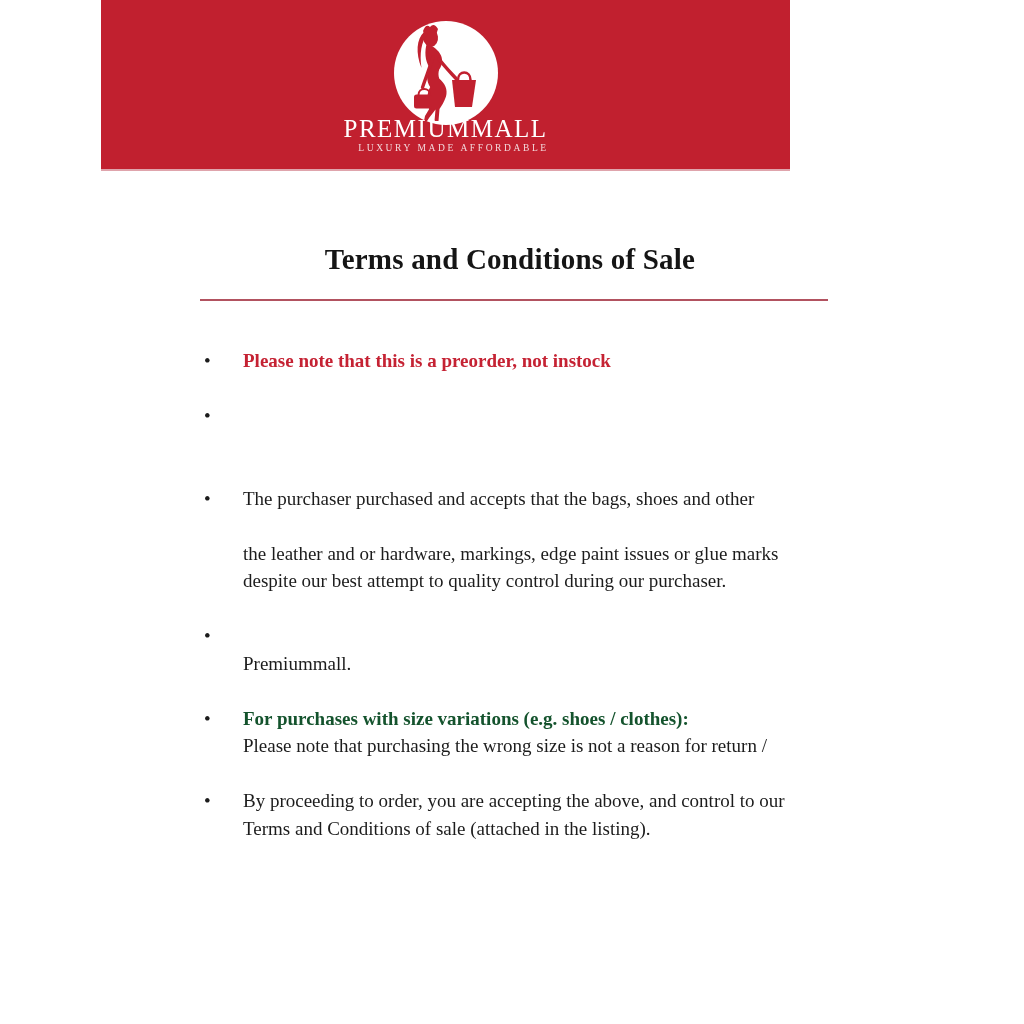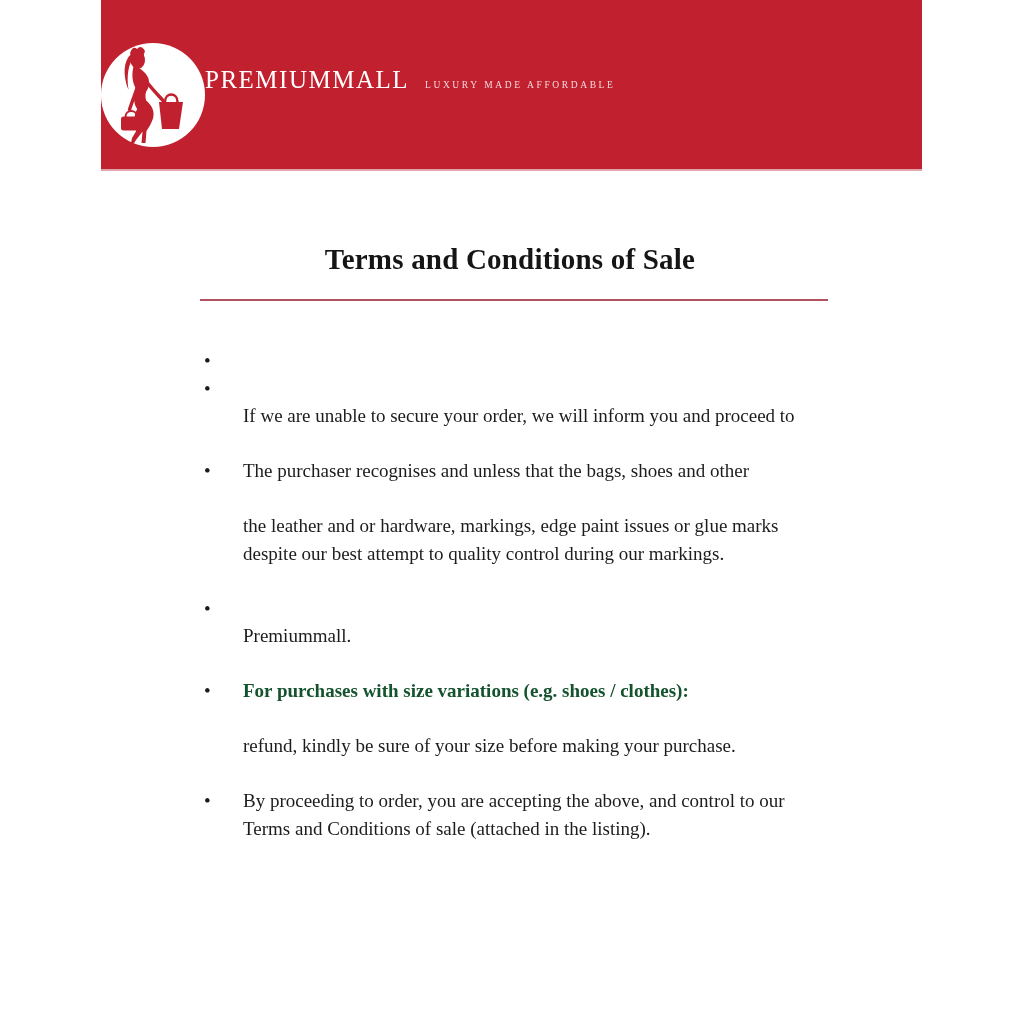--- a/index.html
+++ b/index.html
@@ -8,25 +8,25 @@
     background: #ffffff;
     font-family: "Liberation Serif", serif;
     position: relative;
     overflow: hidden;
   }
 
   
   .banner {
     position: absolute;
     left: 101px; top: 0;
-    width: 821px; height: 169px;
+    width: 689px; height: 169px;
     background: #c1202f;
     border-bottom: 2px solid #dfa4ac;
     display: flex;
-    flex-direction: row;
+    flex-direction: column;
     align-items: center;
   }
   .logo-circle {
     margin-top: 21px;
     width: 104px; height: 104px;
     flex: 0 0 auto;
   }
   .brand-name {
     margin-top: -9px;
     color: #ffffff;
@@ -136,22 +136,22 @@
       </svg>
     </div>
     <div class="brand-name">PREMIUMMALL</div>
     <div class="brand-tagline">LUXURY MADE AFFORDABLE</div>
   </header>
 
   <main>
     <h1 class="doc-title">Terms and Conditions of Sale</h1>
     <div class="title-rule"></div>
     <ul class="terms">
-        <li><span class="dot">•</span></li>
-        <li><span class="dot">•</span><br><span>If we are unable to secure your order, we will inform you and proceed to</span><br></li>
-        <li><span class="dot">•</span><span>The purchaser recognises and unless that the bags, shoes and other</span><br><br><span>the leather and or hardware, markings, edge paint issues or glue marks</span><br><span>despite our best attempt to quality control during our markings.</span></li>
+        <li><span class="dot">•</span><span class="em-red" style="color: rgb(197, 34, 51);">Please note that this is a preorder, not instock</span></li>
+        <li><span class="dot">•</span><br><br></li>
+        <li><span class="dot">•</span><span>The purchaser purchased and accepts that the bags, shoes and other</span><br><br><span>the leather and or hardware, markings, edge paint issues or glue marks</span><br><span>despite our best attempt to quality control during our purchaser.</span></li>
         <li><span class="dot">•</span><br><span>Premiummall.</span></li>
-        <li><span class="dot">•</span><span class="em-red" style="color: #14532d;">For purchases with size variations (e.g. shoes / clothes):</span><br><br><span>refund, kindly be sure of your size before making your purchase.</span></li>
+        <li><span class="dot">•</span><span class="em-red" style="color: #14532d;">For purchases with size variations (e.g. shoes / clothes):</span><br><span>Please note that purchasing the wrong size is not a reason for return /</span><br></li>
         <li><span class="dot">•</span><span>By proceeding to order, you are accepting the above, and control to our</span><br><span>Terms and Conditions of sale (attached in the listing).</span></li>
       </ul>
   </main>
 
 </div>
 
 </body></html>

